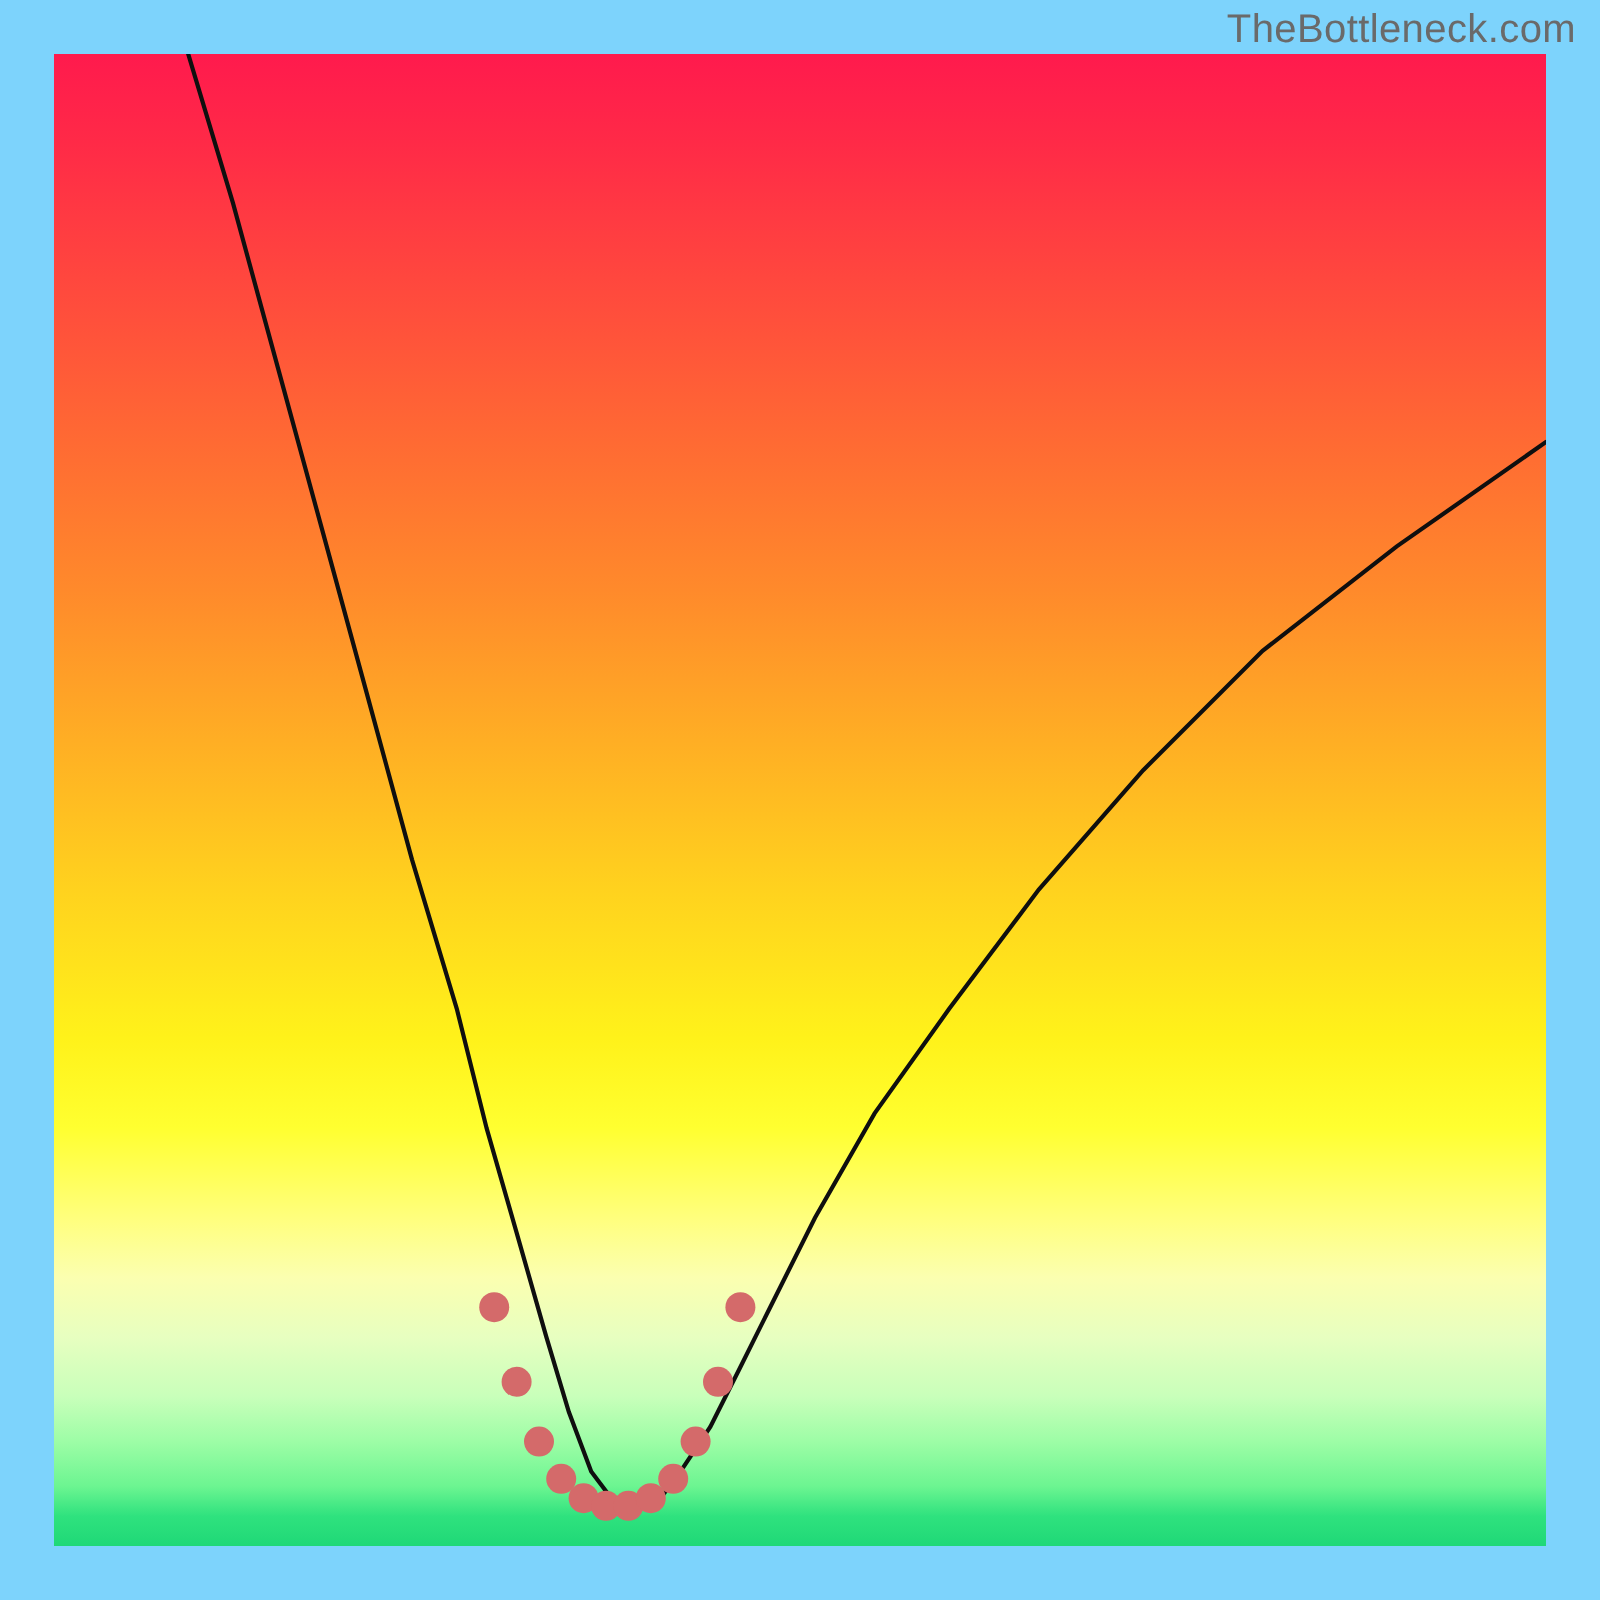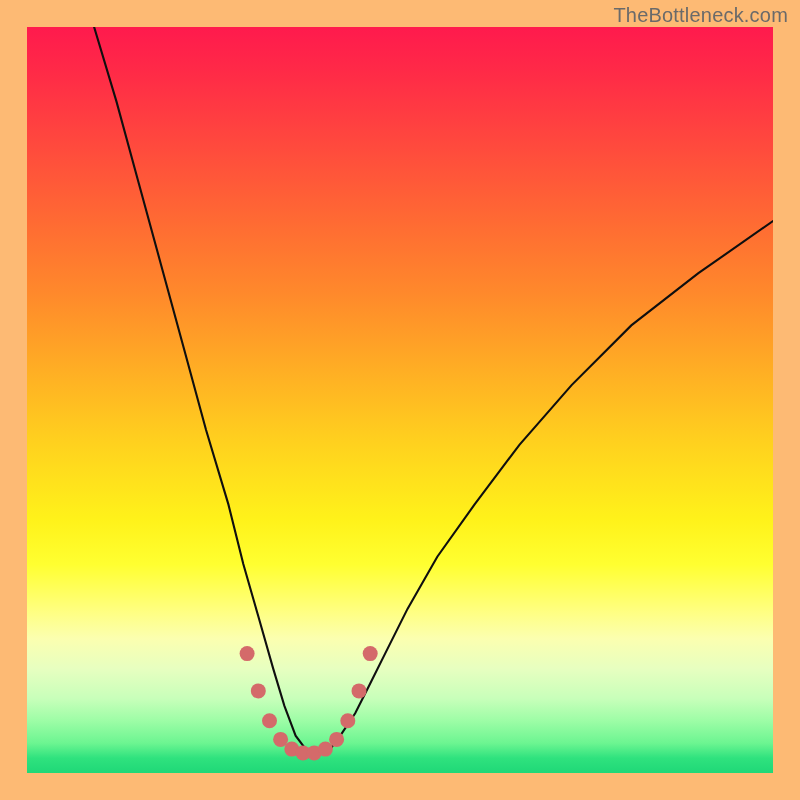--- a/index.html
+++ b/index.html
@@ -7,21 +7,21 @@
     padding: 0;
     width: 800px;
     height: 800px;
     overflow: hidden;
     background: #000;
     font-family: Arial, Helvetica, sans-serif;
   }
   .frame {
     position: absolute;
     inset: 0;
-    background: #fdba74;
+    background: #7dd3fc;
   }
   .plot-area {
     position: absolute;
     left: 27px;
     top: 27px;
     width: 746px;
     height: 746px;
     
     background: linear-gradient(to bottom,
       #ff1a4d 0%,

